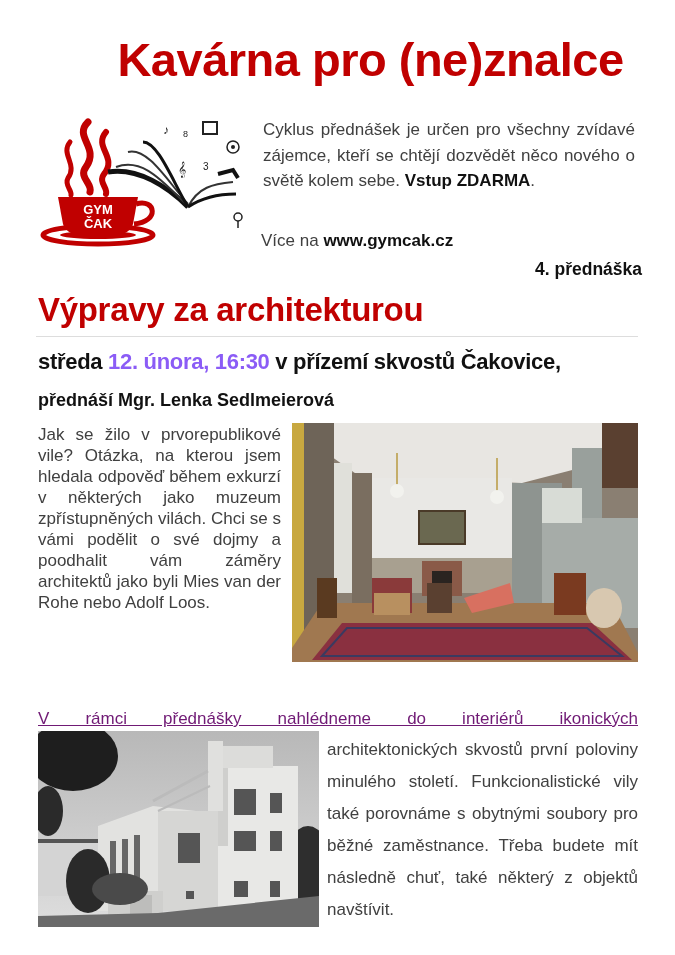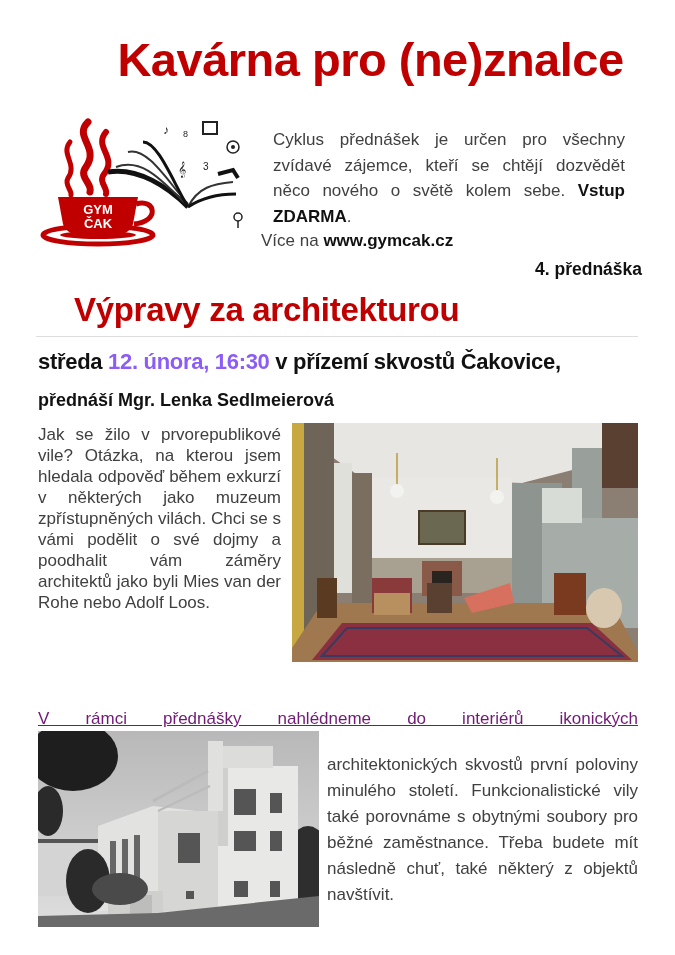--- a/index.html
+++ b/index.html
@@ -4,37 +4,37 @@
 <style>
   html, body { margin:0; padding:0; background:#ffffff; }
   body { width:675px; height:955px; position:relative; overflow:hidden;
          font-family:"Liberation Sans", "DejaVu Sans", sans-serif; color:#3a3a3a; }
   .abs { position:absolute; }
   .title { left:0; width:675px; top:32px; text-align:center; font-size:47px; font-weight:bold;
            color:#c00000; letter-spacing:-0.5px;padding-left:33px; }
   .logo { left:38px; top:112px; width:215px; width:215px; height:140px; }
   .intro { left:261px; top:115px; width:376px; font-size:17px; line-height:25.5px; color:#404040;
            text-align:justify; text-align-last:left; }
-  .intro p { margin:12px; }
+  .intro p { margin:2px; }
   .intro b { color:#111; }
   .more { left:261px; top:231px; font-size:17px; color:#404040; }
   .more b { color:#111; }
   .lecture-no { right:33px; top:259px; font-size:17.5px; font-weight:bold; color:#111; }
-  .subtitle { left:38px; top:291px; font-size:33px; font-weight:bold; color:#c00000; letter-spacing:-0.3px;margin-left:36px; }
+  .subtitle { left:38px; top:291px; font-size:33px; font-weight:bold; color:#c00000; letter-spacing:-0.3px; }
   .rule { left:36px; top:336px; width:602px; height:1px; background:#dddddd; }
   .when { left:38px; top:349px; font-size:22px; font-weight:bold; color:#111; letter-spacing:-0.3px; }
   .when .hl { color:#8b5cf6; }
   .speaker { left:38px; top:390px; font-size:18px; font-weight:bold; color:#111;text-align:center; }
   .para1 { left:38px; top:424px; width:243px; font-size:17px; line-height:21px; color:#404040;
            text-align:justify; text-align-last:left; }
   .photo1 { left:292px; top:423px; width:346px; height:239px; overflow:hidden; }
   .para2-first { left:38px; top:706px; width:600px; font-size:17px; line-height:25.5px; color:#701a75;
                  text-align:justify; text-align-last:justify;text-decoration:underline; }
   .photo2 { left:38px; top:731px; width:281px; height:196px; overflow:hidden; }
-  .para2-rest { left:327px; top:752px; width:311px; font-size:17px; line-height:26px; color:#404040;
+  .para2-rest { left:327px; top:734px; width:311px; font-size:17px; line-height:32px; color:#404040;
                 text-align:justify; text-align-last:left; }
 </style>
 </head>
 <body>
 
 <div class="abs title">Kavárna pro (ne)znalce</div>
 
 <div class="abs logo">
   <svg width="215" height="140" viewBox="0 0 215 140">
 

